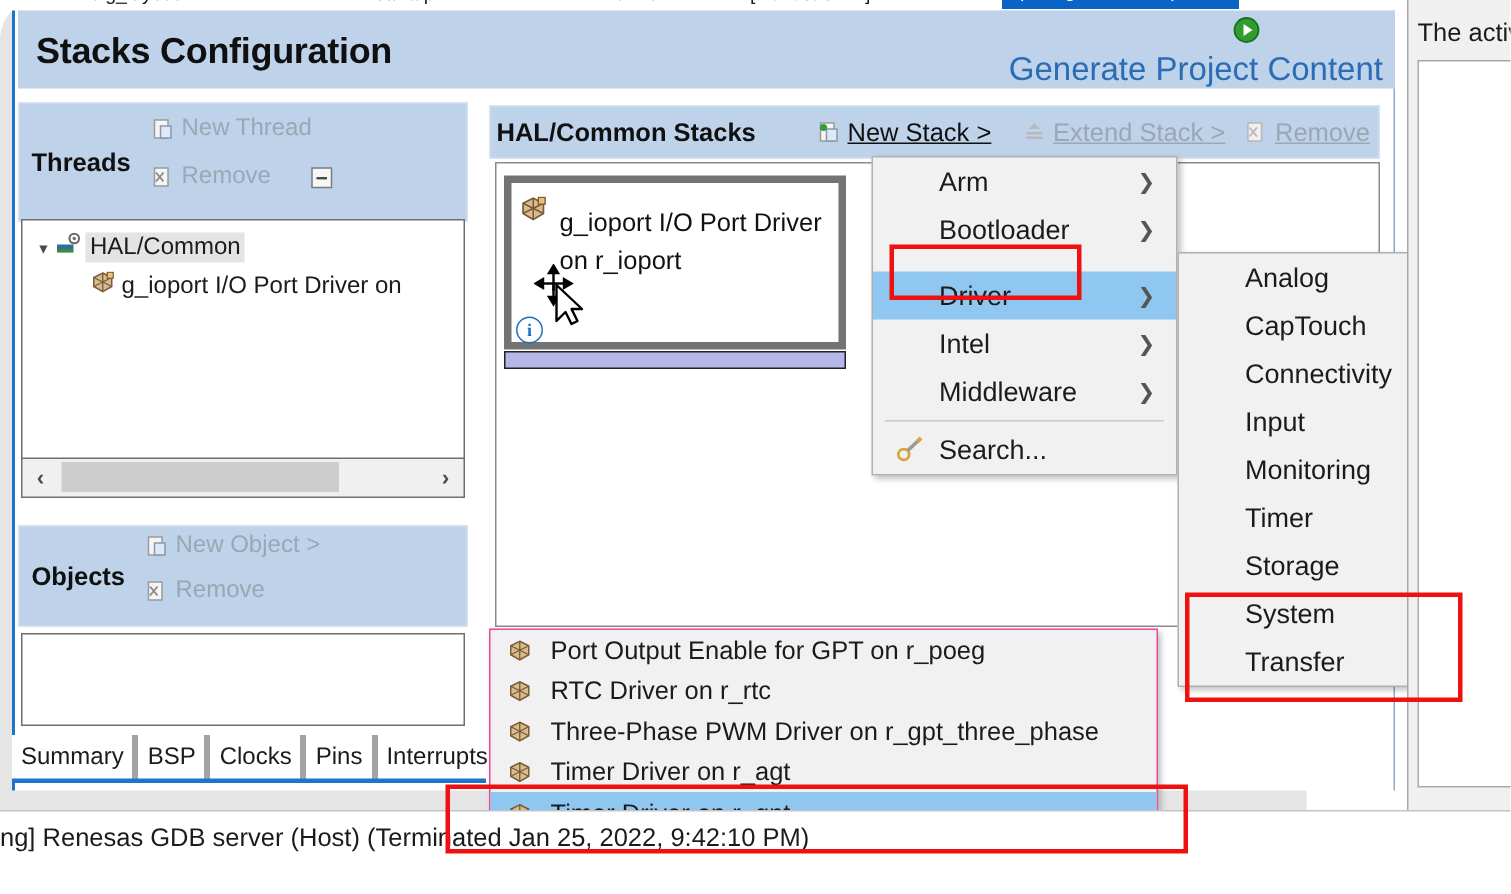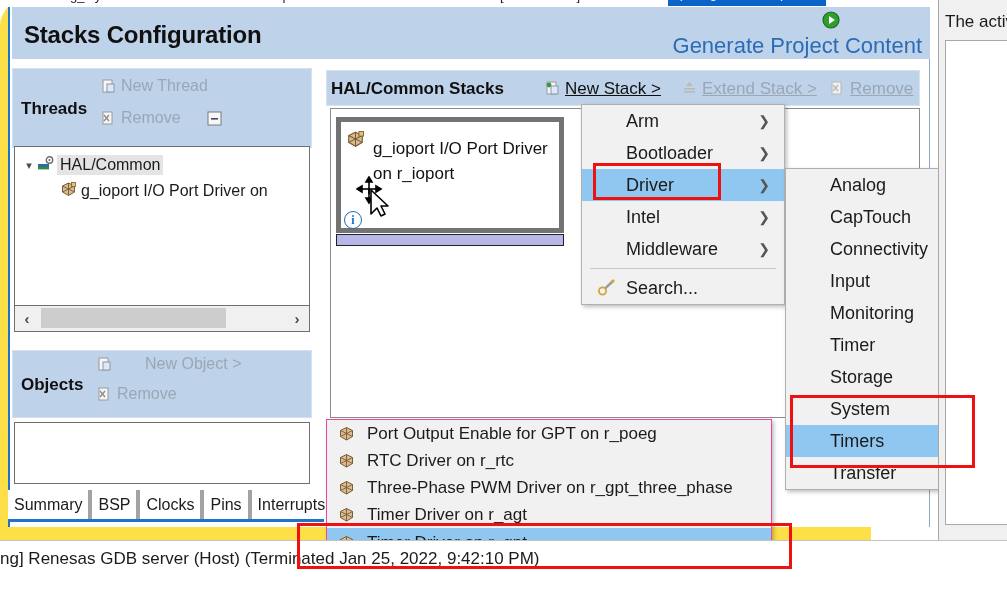--- a/index.html
+++ b/index.html
@@ -5,21 +5,21 @@
   html, body {
     margin: 0; padding: 0;
     width: 1007px; height: 596px;
     overflow: hidden;
     background: #ffffff;
     font-family: "Liberation Sans", sans-serif;
   }
   #root {
     position: relative;
     width: 871px; height: 596px;
-    background: #fde047;
+    background: #e5e5e5;
     border-radius: 26px;
   }
 
   
   .tabstrip {
     position: absolute; left: 0; top: 0; width: 1007px; height: 7px;
     background: #ffffff;
     overflow: hidden;
   }
   .tabstrip .tabtext {
@@ -202,21 +202,21 @@
   }
   .menu-item {
     position: relative; height: 32px; display: flex; align-items: center;
     font-size: 18px; color: #1b1b1b; white-space: nowrap;
   }
   .menu-item .mlabel { margin-left: 44px; }
   .menu-item .chev {
     position: absolute; right: 14px; top: 50%; transform: translateY(-50%);
     font-size: 14px; color: #555555;
   }
-  .menu-item.hl { background: #8fc7f0; }
+  .menu-item.hl { background: #8fc7f0; margin-top: 12px; }
   .menu-sep {
     height: 1px; background: #c9c9c9; margin: 3px 8px;
   }
   .search-icon-wrap {
     position: absolute; left: 14px; top: 50%; transform: translateY(-50%);
     width: 20px; height: 20px;
   }
 
   .menu1 { left: 581px; top: 104px; width: 204px; }
   .menu2 { left: 785px; top: 168px; width: 208px; }
@@ -367,21 +367,21 @@
 
   <div class="objects-panel">
     <div class="panel-label" style="top:24px;">Objects</div>
 
     <div class="mini-icon" style="left:84px; top:6px;">
       <svg width="15" height="15" viewBox="0 0 15 15">
         <rect x="2" y="1" width="9" height="12" fill="#f5f5f5" stroke="#9a9a9a"></rect>
         <rect x="6" y="5" width="7" height="8" fill="#dfe8f5" stroke="#8898b0"></rect>
       </svg>
     </div>
-    <div class="panel-action" style="left:104px; top:4px;margin-left:28px;">New Object &gt;</div>
+    <div class="panel-action" style="left:104px; top:4px;">New Object &gt;</div>
 
     <div class="mini-icon" style="left:84px; top:36px;">
       <svg width="15" height="15" viewBox="0 0 15 15">
         <rect x="2" y="1" width="9" height="12" fill="#f5f5f5" stroke="#9a9a9a"></rect>
         <path d="M3 4 L8 10 M8 4 L3 10" stroke="#8b8b8b" stroke-width="1.3"></path>
       </svg>
     </div>
     <div class="panel-action" style="left:104px; top:34px;">Remove</div>
   </div>
 
@@ -516,24 +516,20 @@
       <span class="chev">❯</span>
     </div>
     <div class="menu-item">
       <span class="mlabel">Storage</span>
       <span class="chev">❯</span>
     </div>
     <div class="menu-item">
       <span class="mlabel">System</span>
       <span class="chev">❯</span>
     </div>
-    <div class="menu-item hl">
-      <span class="mlabel">Timers</span>
-      <span class="chev">❯</span>
-    </div>
     <div class="menu-item">
       <span class="mlabel">Transfer</span>
       <span class="chev">❯</span>
     </div>
   </div>
 
   <div class="menu3">
     <div class="m3-item">
       <span class="m3-icon">
         <svg width="15" height="15" viewBox="0 0 15 15">

